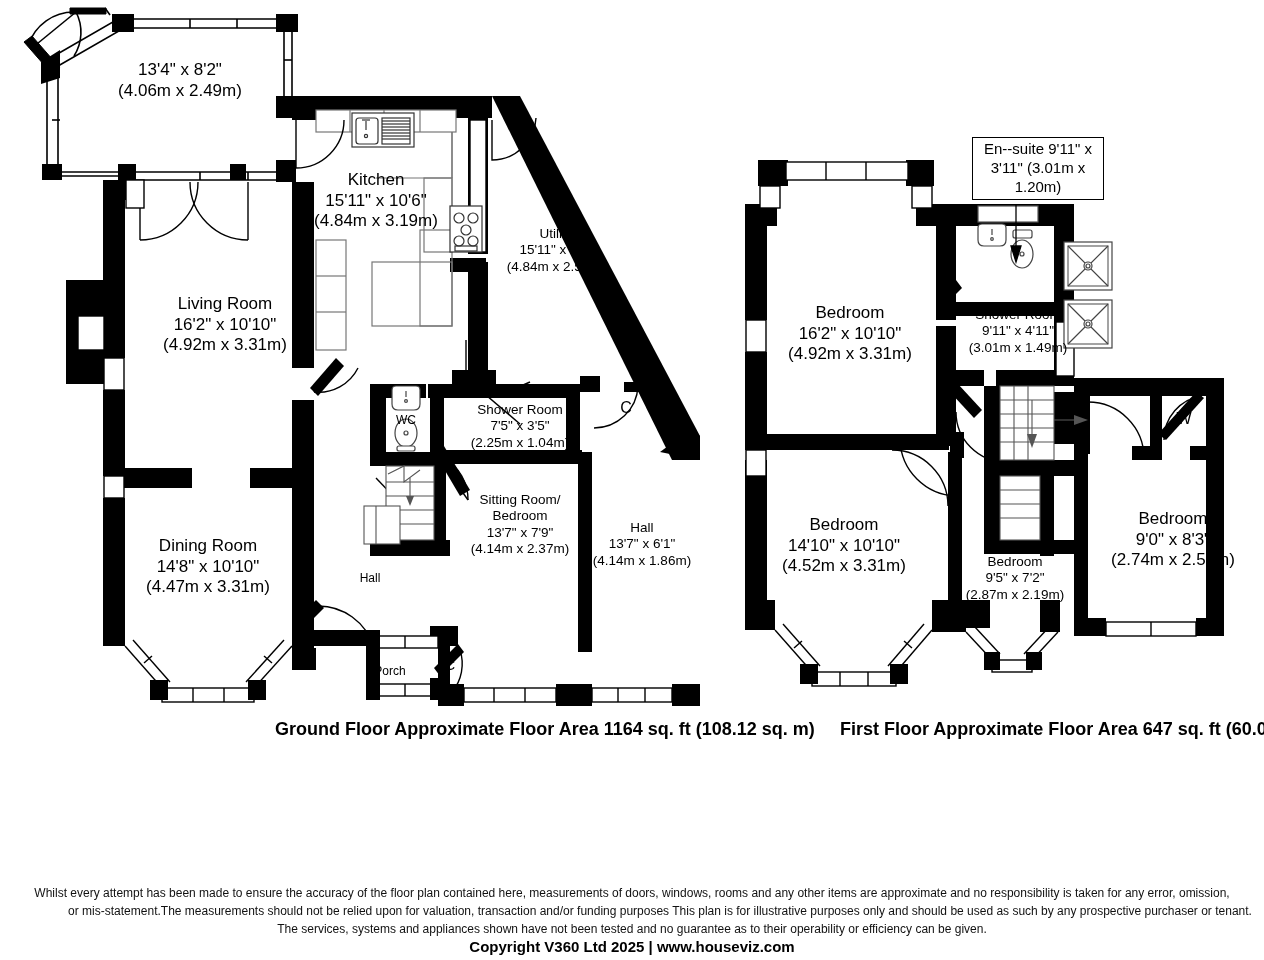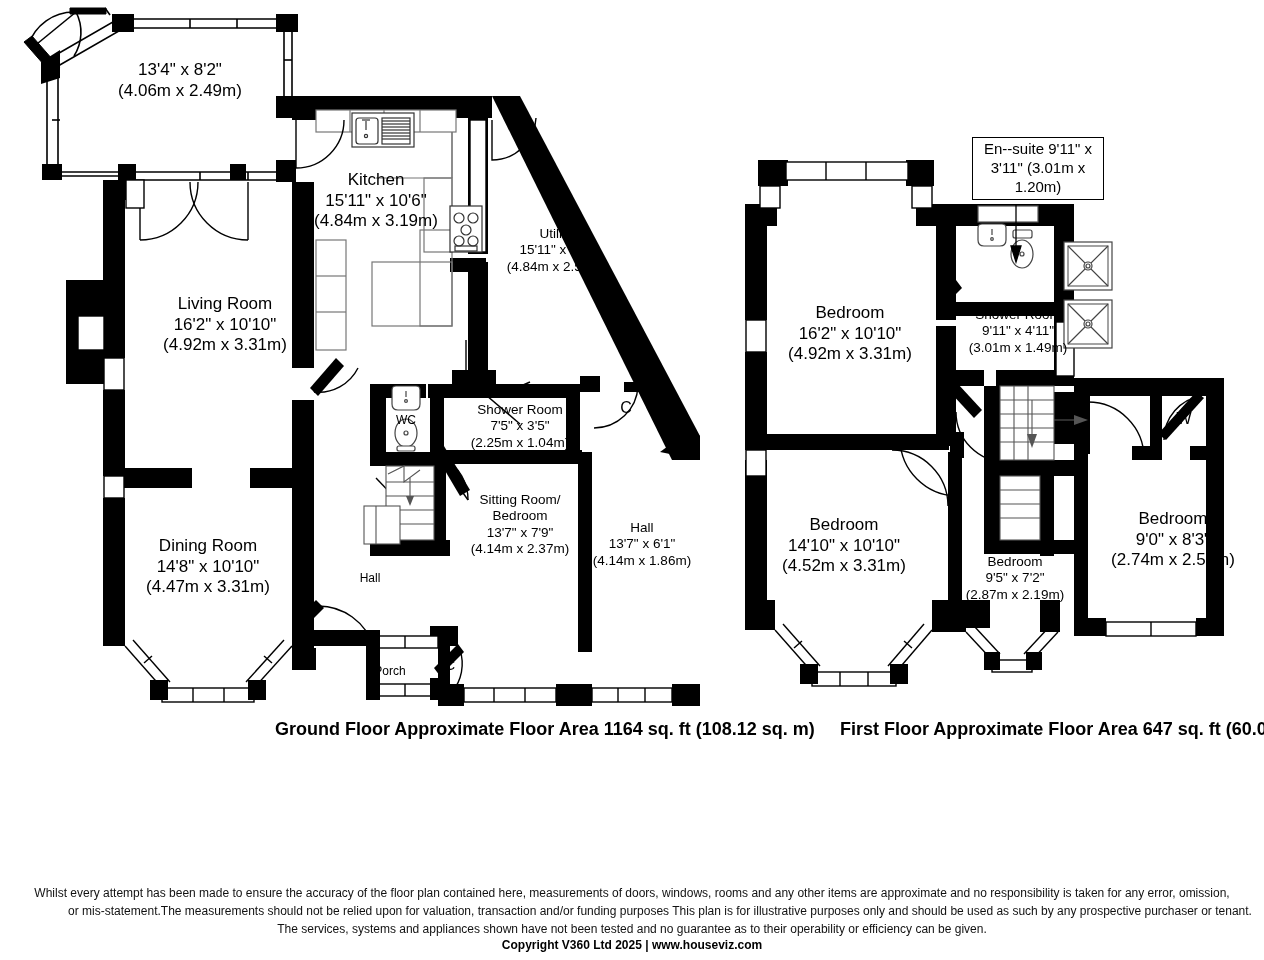--- a/index.html
+++ b/index.html
@@ -13,21 +13,21 @@
   .room-name{font-size:17px;}
   .room-dim{font-size:17px;}
   .small .room-name,.small .room-dim{font-size:13.5px;}
   .tiny{font-size:12px;}
   .letter{font-size:16px;}
   .floor-title{position:absolute;text-align:center;font-weight:bold;font-size:18px;
                line-height:1.28;white-space:nowrap;}
   .disclaimer{position:absolute;left:0;width:1264px;text-align:center;
               font-size:12px;line-height:1.62;color:#111;}
   .copy{position:absolute;left:0;width:1264px;text-align:center;
-        font-size:12px;font-weight:bold;color:#000;}
+        font-size:15px;font-weight:bold;color:#000;}
   .ensuite-box{position:absolute;border:1.3px solid #000;background:#fff;
                text-align:center;font-size:15px;line-height:1.25;padding:2px 6px 3px 6px;}
 </style>
 </head>
 <body>
 
 <svg id="plan" viewBox="0 0 1264 960" xmlns="http://www.w3.org/2000/svg">
   <rect x="0" y="0" width="1264" height="960" fill="#ffffff"></rect>
 
   <g>

